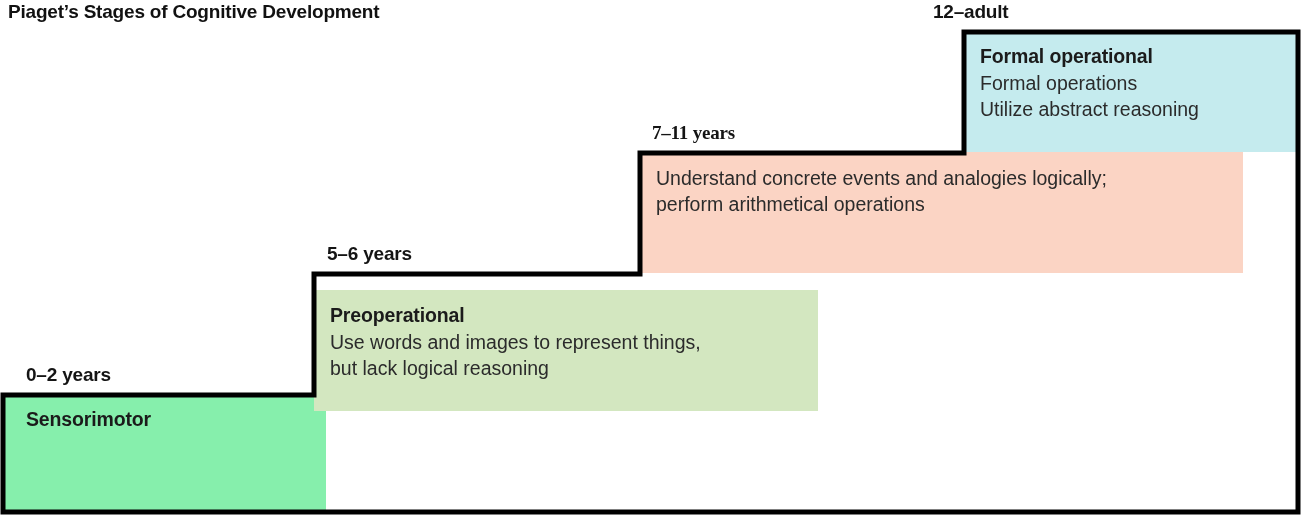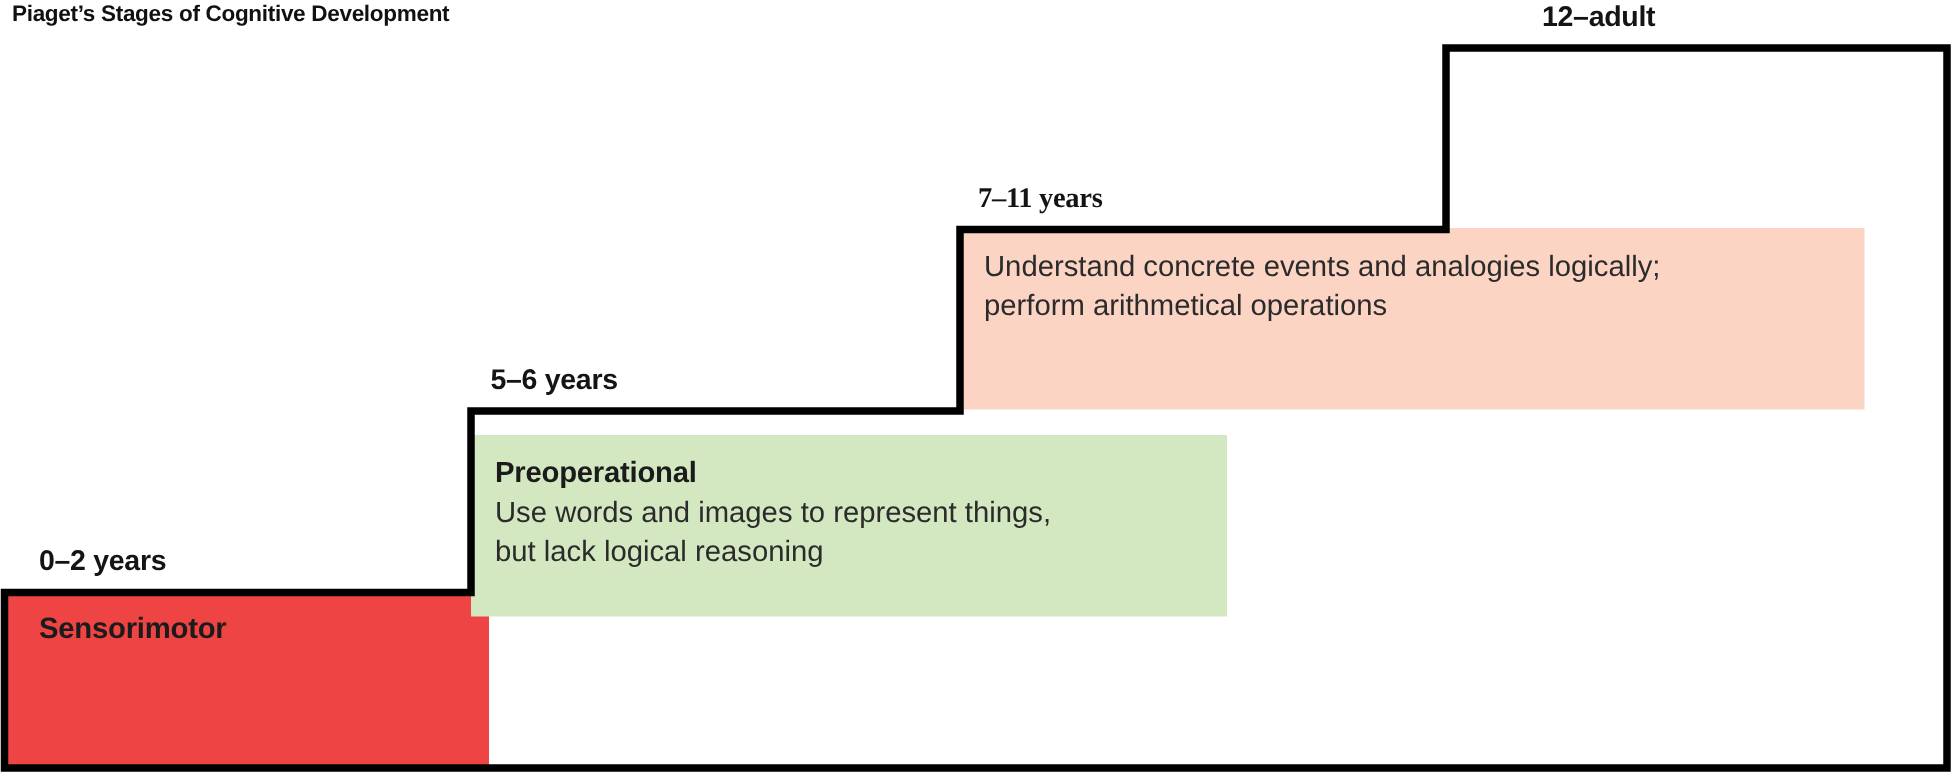--- a/index.html
+++ b/index.html
@@ -20,21 +20,21 @@
     height: 519px;
     background: #ffffff;
     overflow: hidden;
   }
 
   
   .fig-title {
     position: absolute;
     left: 8px;
     top: 1px;
-    font-size: 15px;
+    font-size: 19px;
     font-weight: bold;
     letter-spacing: -0.2px;
     color: #111111;
     white-space: nowrap;
   }
 
   
   .age-label {
     position: absolute;
     font-size: 19px;
@@ -86,41 +86,46 @@
 </style>
 </head>
 <body>
 
 <div id="figure">
 
   <div class="fig-title">Piaget’s Stages of Cognitive Development</div>
 
   <div class="age-label" id="age-sensorimotor" style="left:14px; top:364px;margin-left:12px;">0–2 years</div>
 
-  <div class="step" id="step-sensorimotor" style="left:2px; top:394px; width:324px; height:117px; background:#ef4444;padding-left:24px;">
+  <div class="step" id="step-sensorimotor" style="left:2px; top:394px; width:324px; height:117px; background:#86efac;padding-left:24px;">
     <p class="step-title">Sensorimotor</p>
   </div>
 
   <div class="age-label" id="age-preoperational" style="left:327px; top:243px;">5–6 years</div>
 
   <div class="step" id="step-preoperational" style="left:314px; top:290px; width:504px; height:121px; background:#d3e7c0;">
     <p class="step-title">Preoperational</p>
     <p class="step-desc">Use words and images to represent things,
 but lack logical reasoning</p>
   </div>
 
   <div class="age-label" id="age-concrete" style="left:652px; top:122px;font-family:Liberation Serif, serif;">7–11 years</div>
 
   <div class="step" id="step-concrete" style="left:640px; top:152px; width:603px; height:121px; background:#fbd4c4;">
     <p class="step-desc">Understand concrete events and analogies logically;
 perform arithmetical operations</p>
   </div>
 
-  <div class="age-label" id="age-formal" style="left:1028px; top:1px;">12–adult</div>
+  <div class="age-label" id="age-formal" style="left:933px; top:1px;">12–adult</div>
 
+  <div class="step" id="step-formal" style="left:964px; top:31px; width:334px; height:121px; background:#c5ebee;">
+    <p class="step-title">Formal operational</p>
+    <p class="step-desc">Formal operations
+Utilize abstract reasoning</p>
+  </div>
 
   <svg id="stair-outline" viewBox="0 0 1304 519" preserveAspectRatio="none">
 
     <path d="M 3 512
              L 3 395
              L 314 395
              L 314 274
              L 640 274
              L 640 153
              L 964 153

